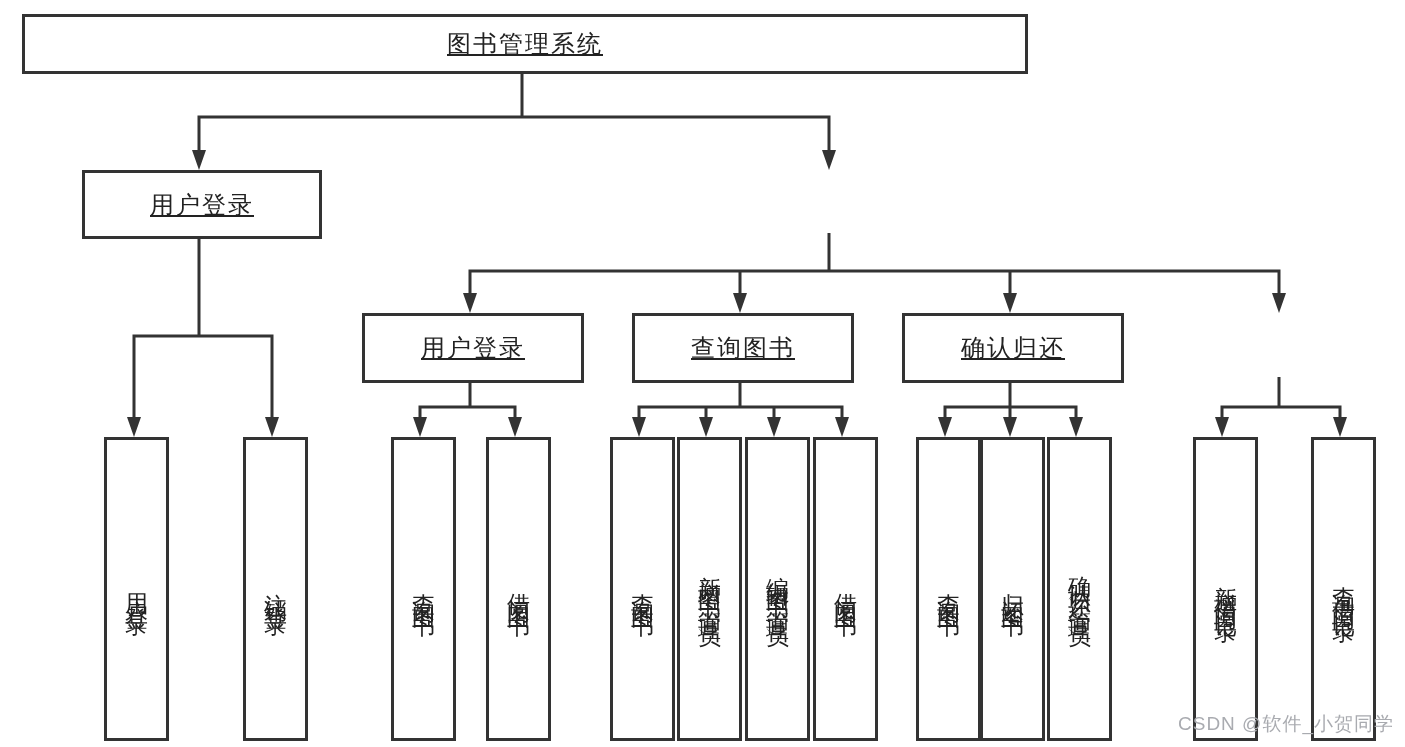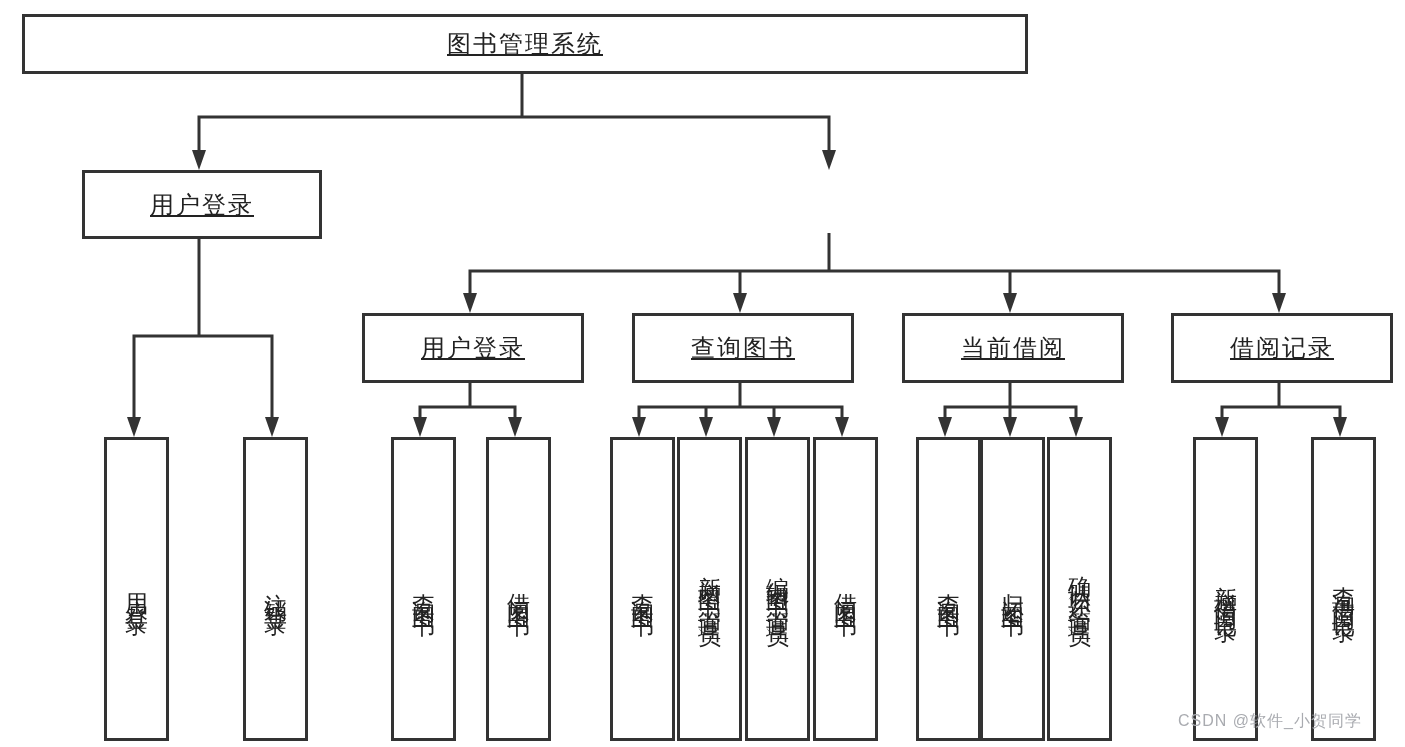--- a/index.html
+++ b/index.html
@@ -42,21 +42,21 @@
     text-orientation: mixed;
     font-size: 23px;
     letter-spacing: 7px;
     line-height: 1;
     white-space: nowrap;
   }
   .watermark {
     position: absolute;
     left: 1178px;
     top: 711px;
-    font-size: 16px;
+    font-size: 19px;
     color: #a9abb0;
     letter-spacing: 1px;
     white-space: nowrap;
     z-index: 3;
   }
 </style>
 </head>
 <body>
 
 <div class="canvas">
@@ -105,26 +105,23 @@
 
   <div class="node h" style="left:362px; top:313px; width:216px; height:64px">
     <span class="lbl">用户登录</span>
   </div>
 
   <div class="node h" style="left:632px; top:313px; width:216px; height:64px">
     <span class="lbl">查询图书</span>
   </div>
 
   <div class="node h" style="left:902px; top:313px; width:216px; height:64px">
-    <span class="lbl">当前借阅</span>
+    <span class="lbl">确认归还</span>
   </div>
 
-  <div class="node h" style="left:1171px; top:313px; width:216px; height:64px">
-    <span class="lbl">借阅记录</span>
-  </div>
 
   <div class="node v" style="left:104px; top:437px; width:59px; height:298px">
     <span class="lbl">用户登录</span>
   </div>
 
   <div class="node v" style="left:243px; top:437px; width:59px; height:298px">
     <span class="lbl">注销登录</span>
   </div>
 
   <div class="node v" style="left:391px; top:437px; width:59px; height:298px">

